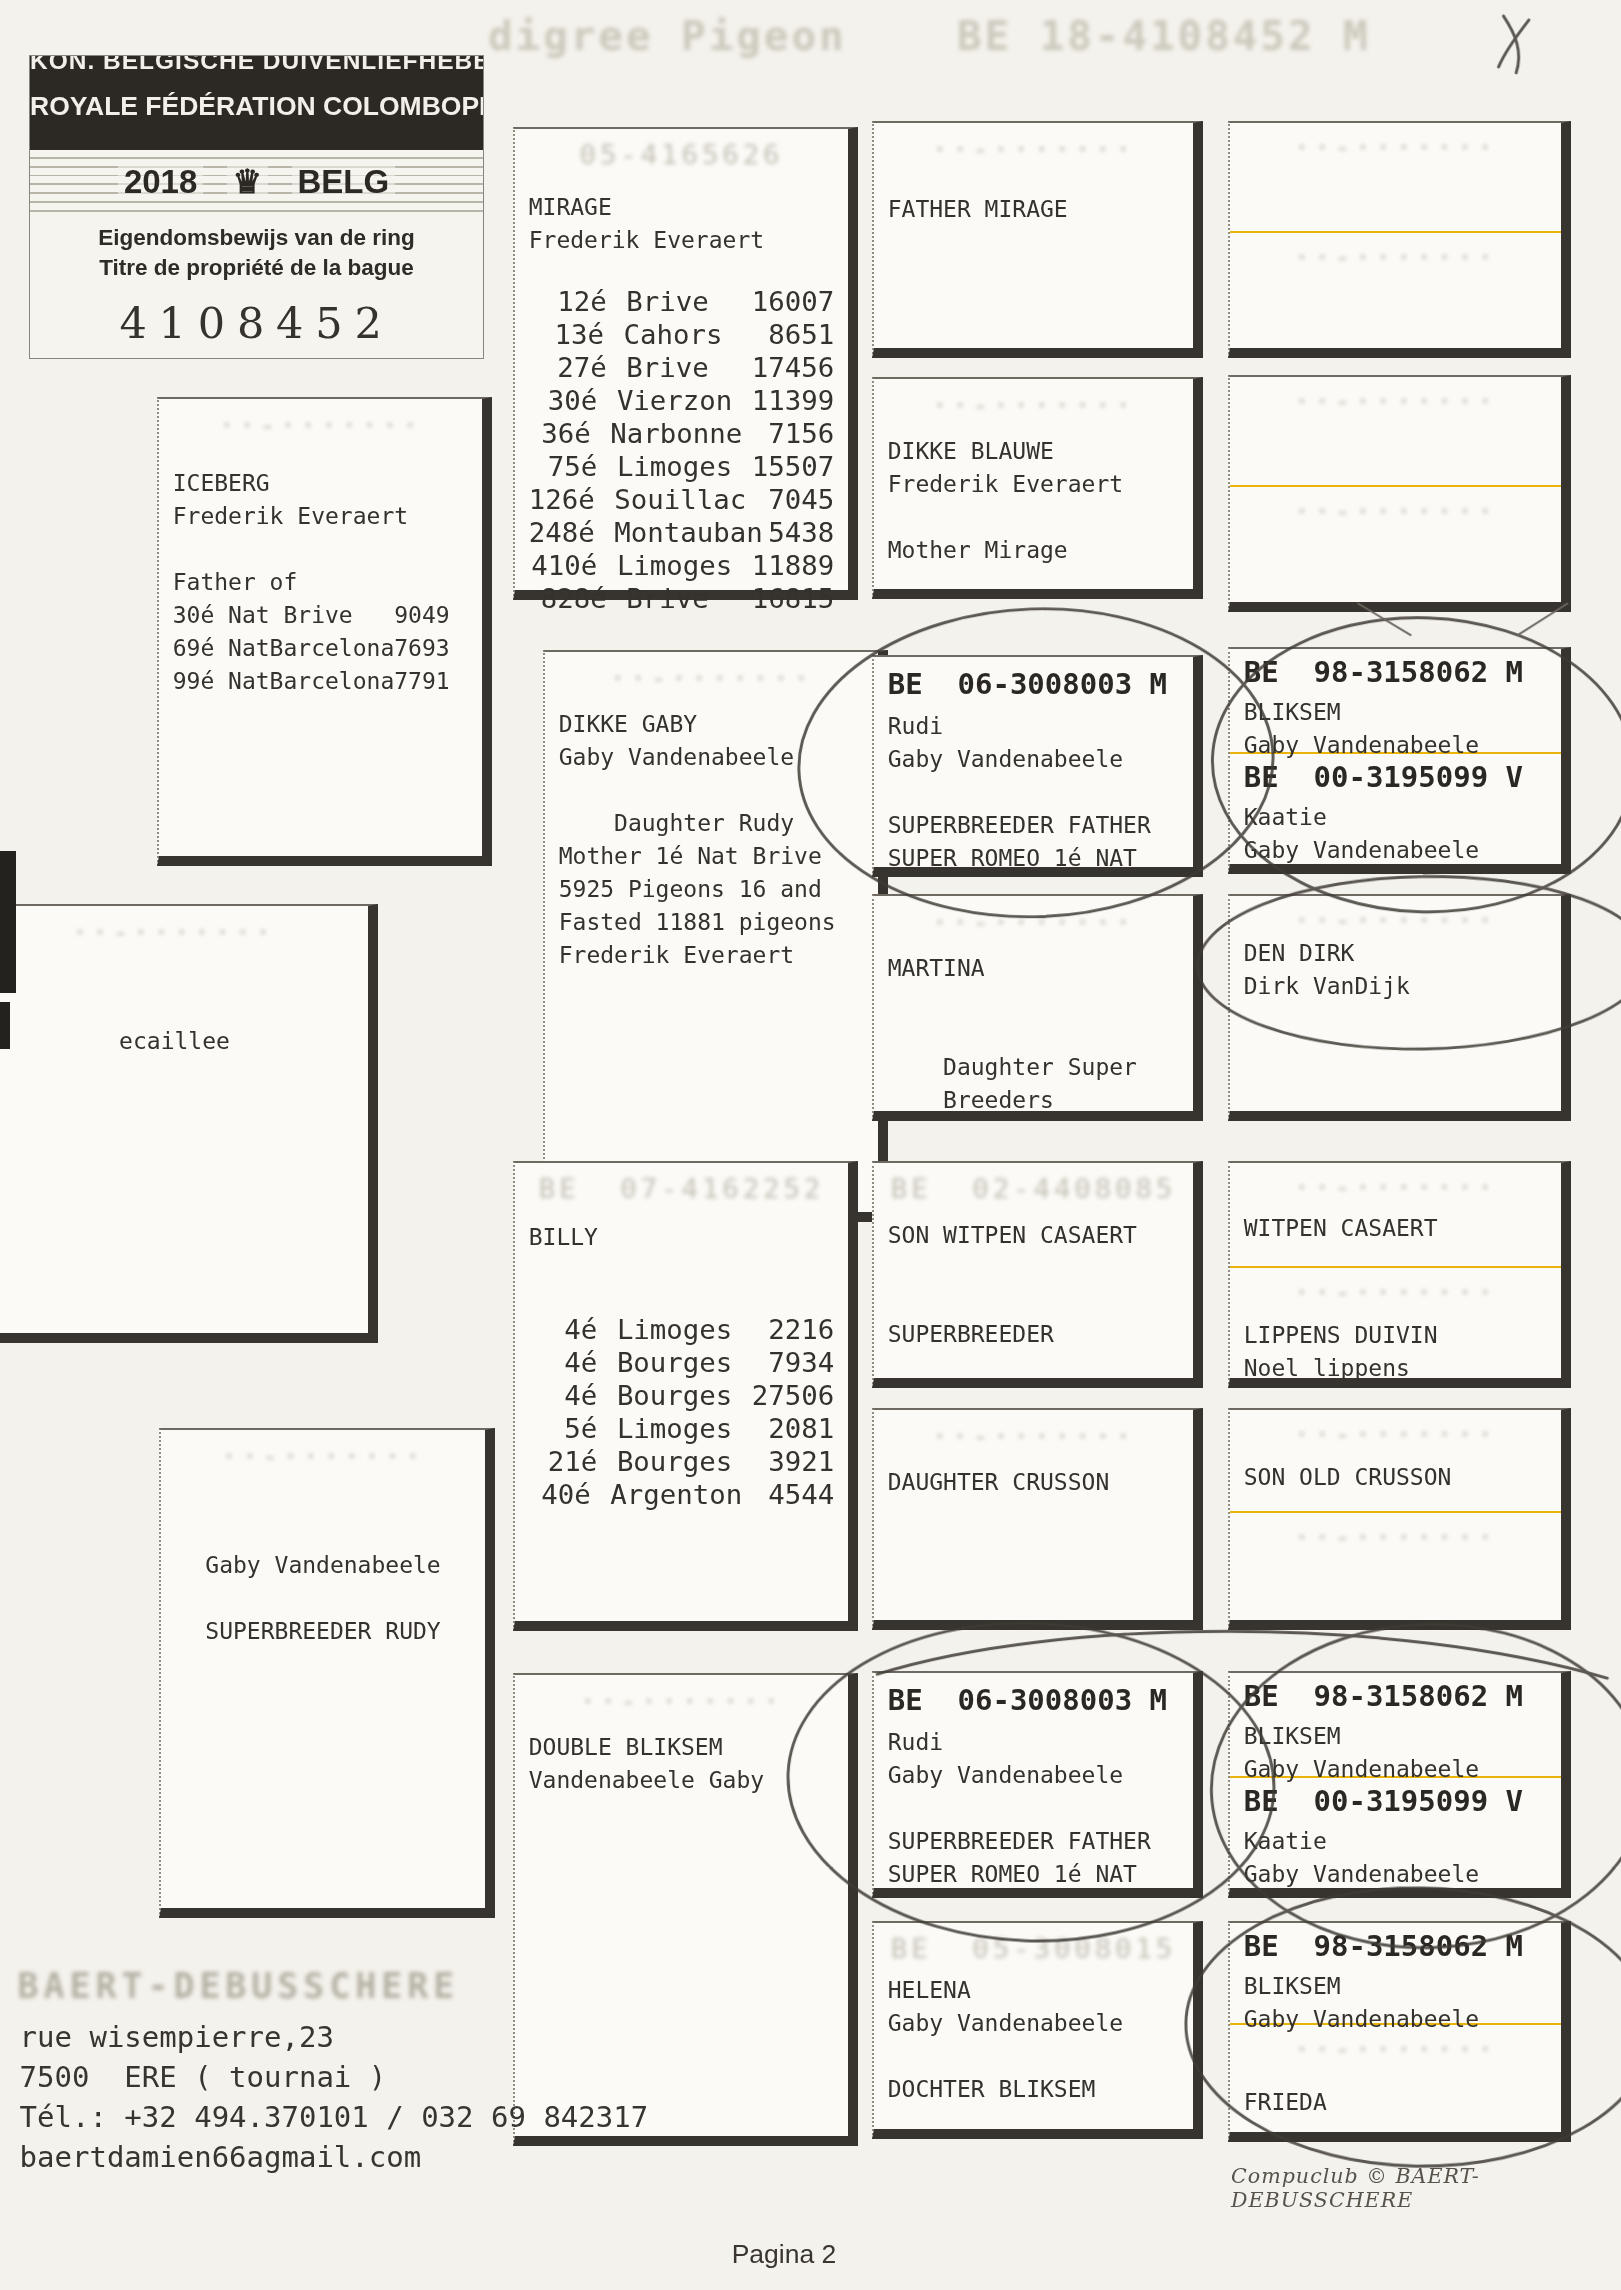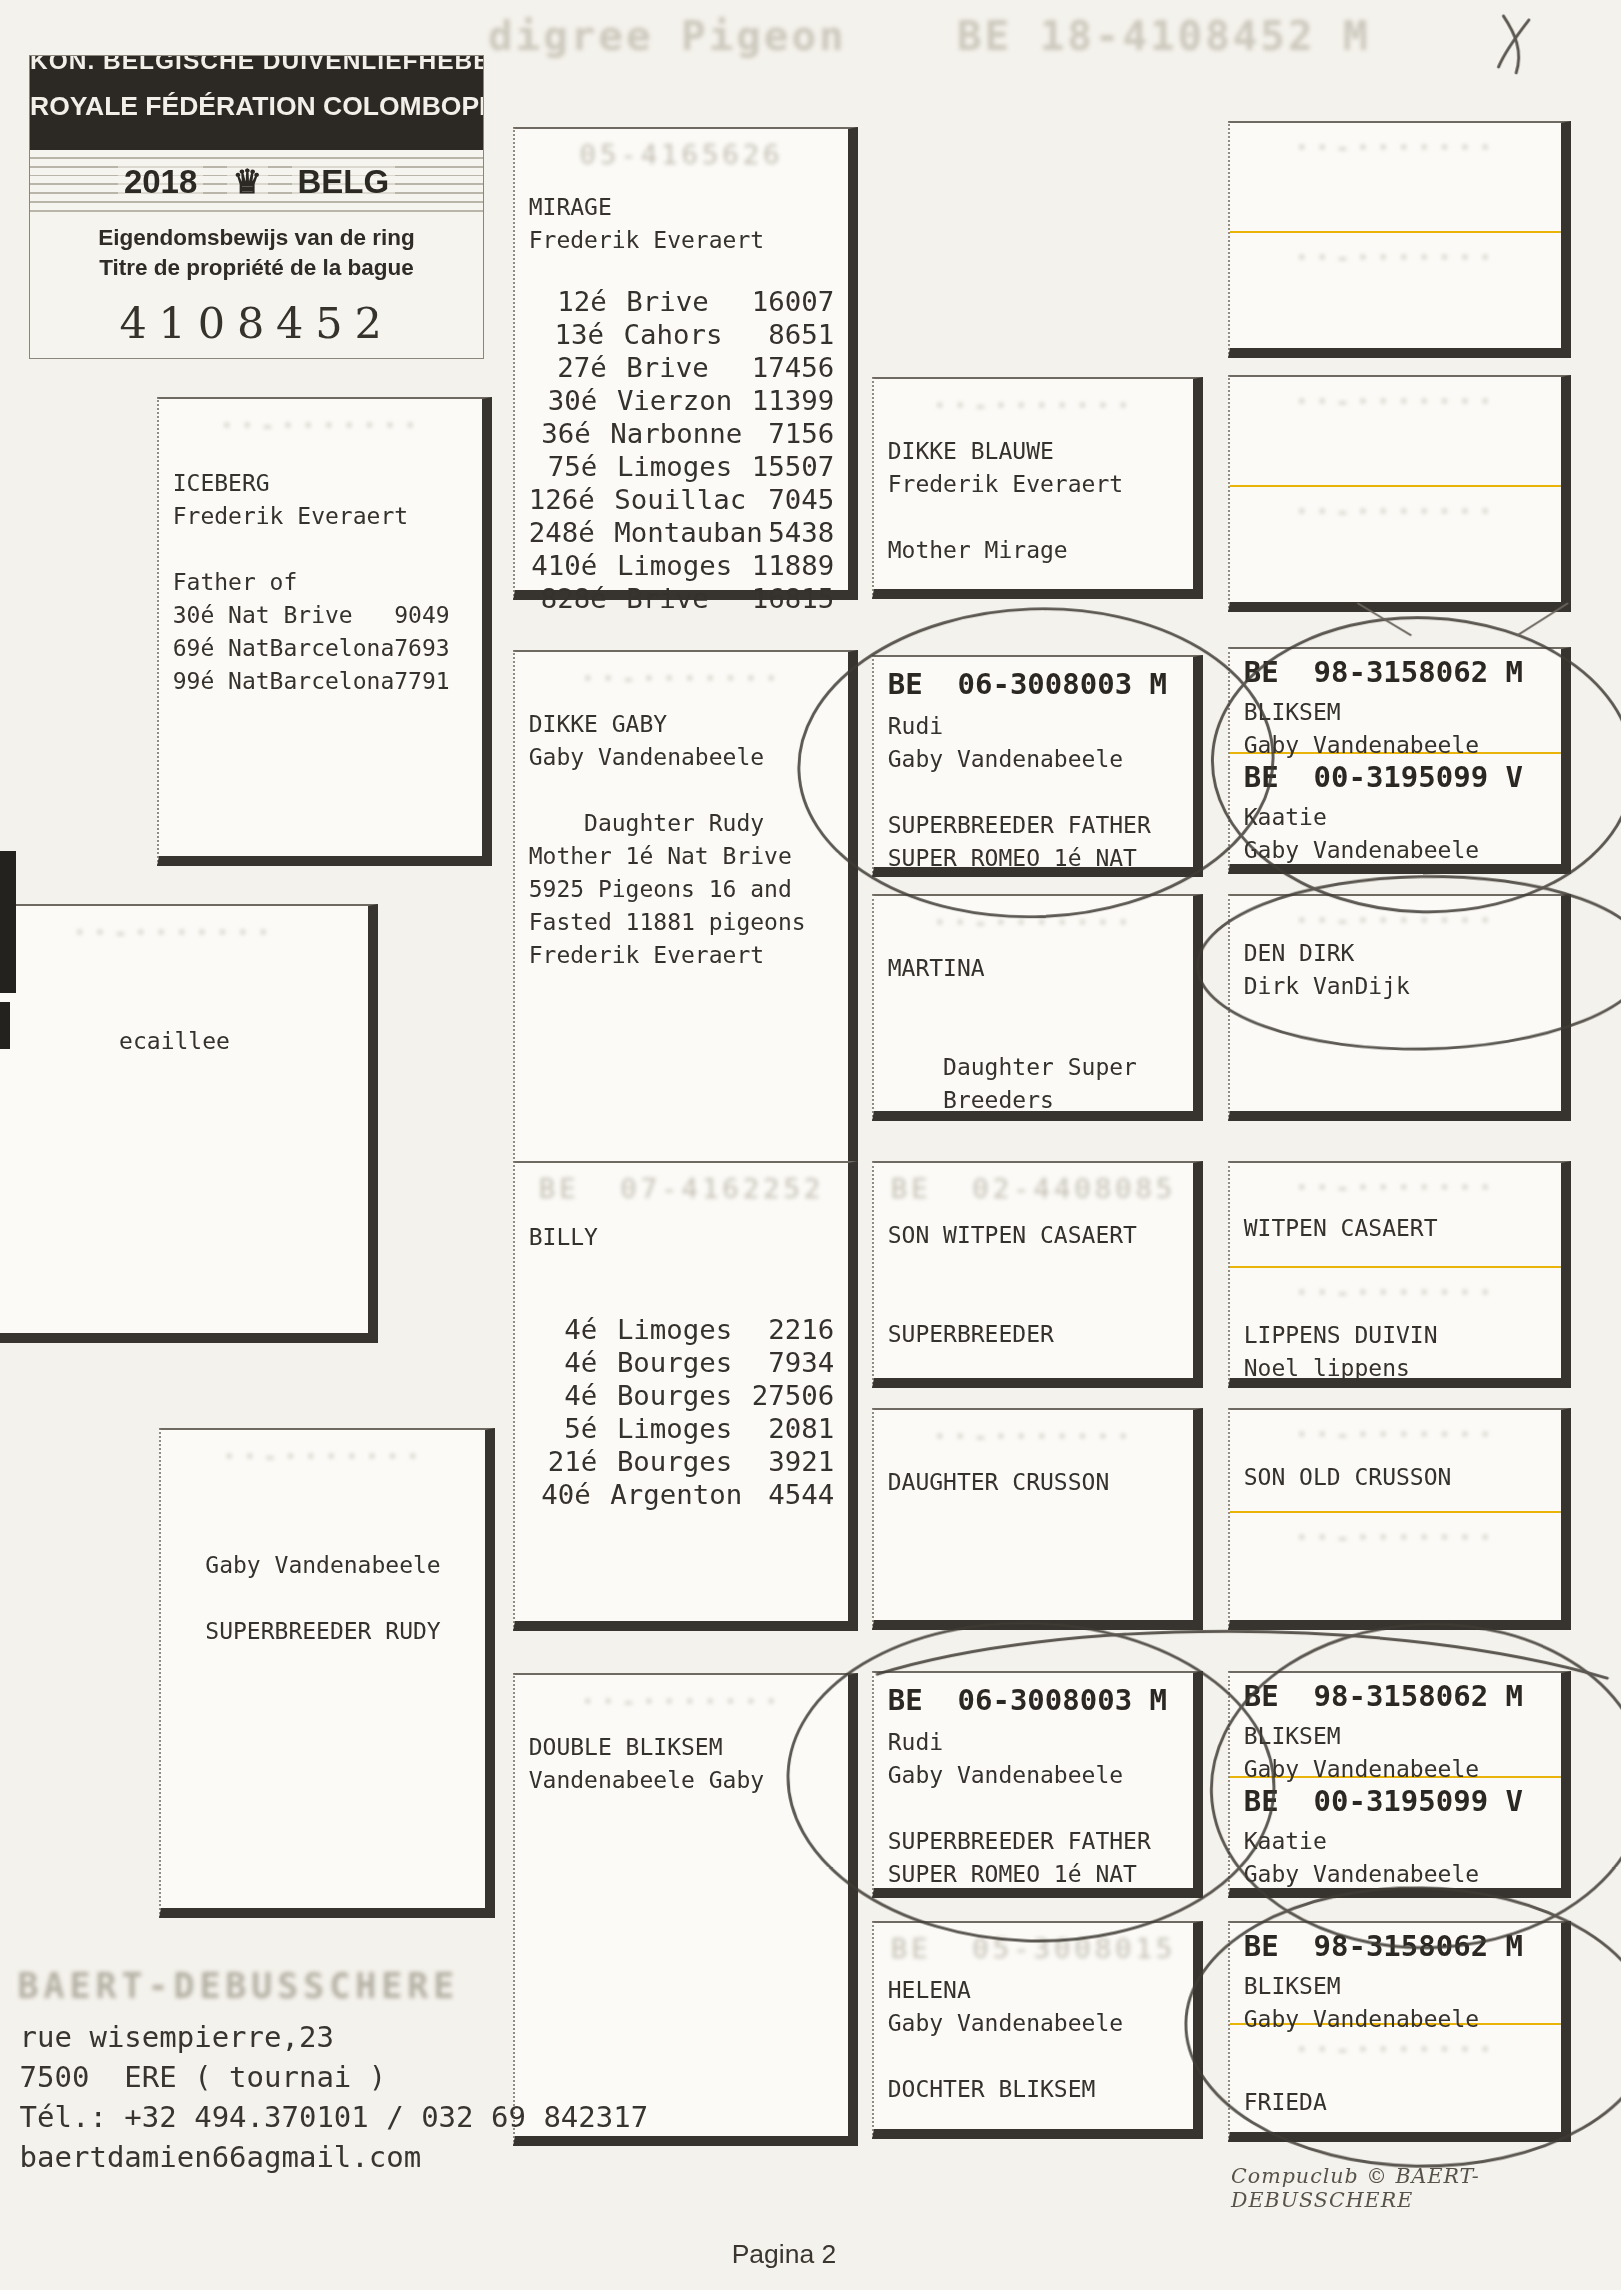--- a/index.html
+++ b/index.html
@@ -161,21 +161,21 @@
           <span class="rr-count">11889</span>
         </div>
         <div class="rr">
           <span class="rr-pos">828é</span>
           <span class="rr-race">Brive</span>
           <span class="rr-count">16815</span>
         </div>
       </div>
   </div>
 
-  <div class="pbox" style="left:513px;top:650px;width:345px;height:572px;">
+  <div class="pbox" style="left:543px;top:650px;width:345px;height:572px;">
     <div class="ring faded">··-·······</div>
     <div class="lines" style="margin-top:13.7px;">
         <div>DIKKE GABY</div>
         <div>Gaby Vandenabeele</div>
         <div>&nbsp;</div>
         <div>    Daughter Rudy</div>
         <div>Mother 1é Nat Brive</div>
         <div>5925 Pigeons 16 and</div>
         <div>Fasted 11881 pigeons</div>
         <div>Frederik Everaert</div>
@@ -222,20 +222,26 @@
   </div>
 
   <div class="pbox" style="left:513px;top:1673px;width:345px;height:473px;">
     <div class="ring faded">··-·······</div>
     <div class="lines" style="margin-top:13.7px;">
         <div>DOUBLE BLIKSEM</div>
         <div>Vandenabeele Gaby</div>
       </div>
   </div>
 
+  <div class="pbox" style="left:872px;top:121px;width:331px;height:237px;">
+    <div class="ring faded">··-·······</div>
+    <div class="lines" style="margin-top:27.4px;">
+        <div>FATHER MIRAGE</div>
+      </div>
+  </div>
 
   <div class="pbox" style="left:872px;top:377px;width:331px;height:222px;">
     <div class="ring faded">··-·······</div>
     <div class="lines" style="margin-top:13.7px;">
         <div>DIKKE BLAUWE</div>
         <div>Frederik Everaert</div>
         <div>&nbsp;</div>
         <div>Mother Mirage</div>
       </div>
   </div>

